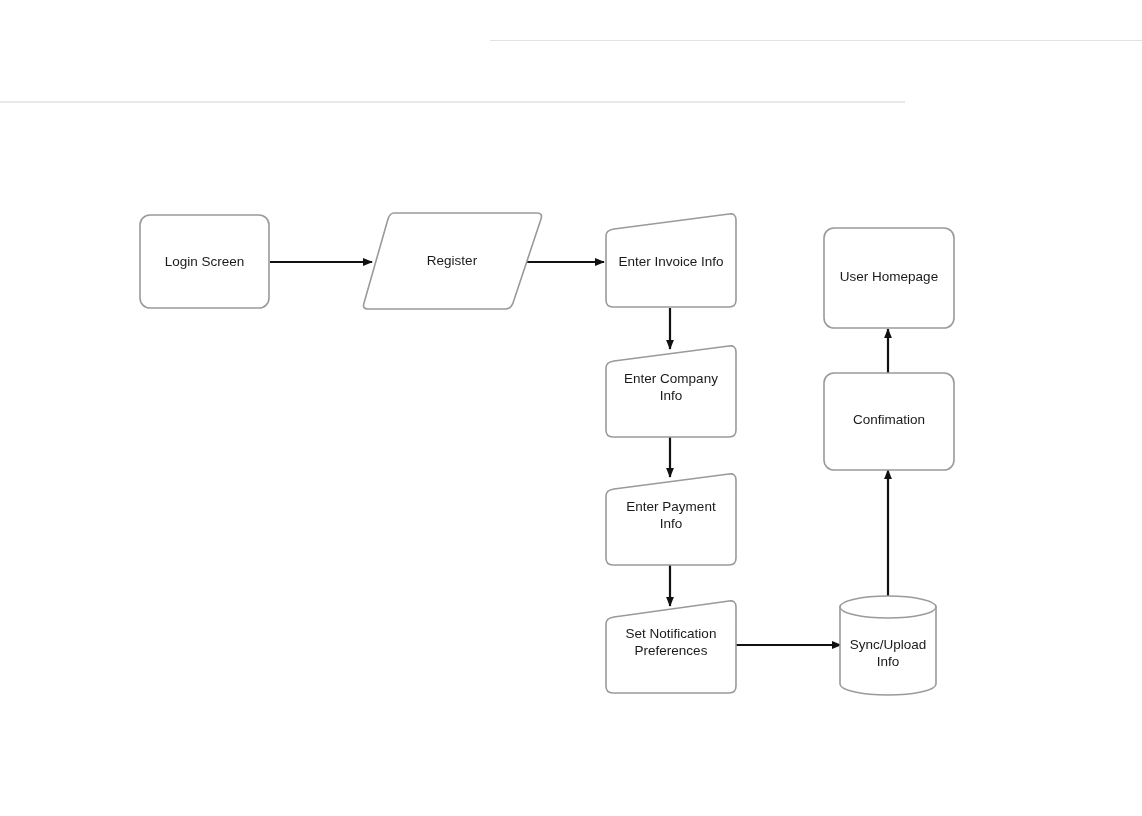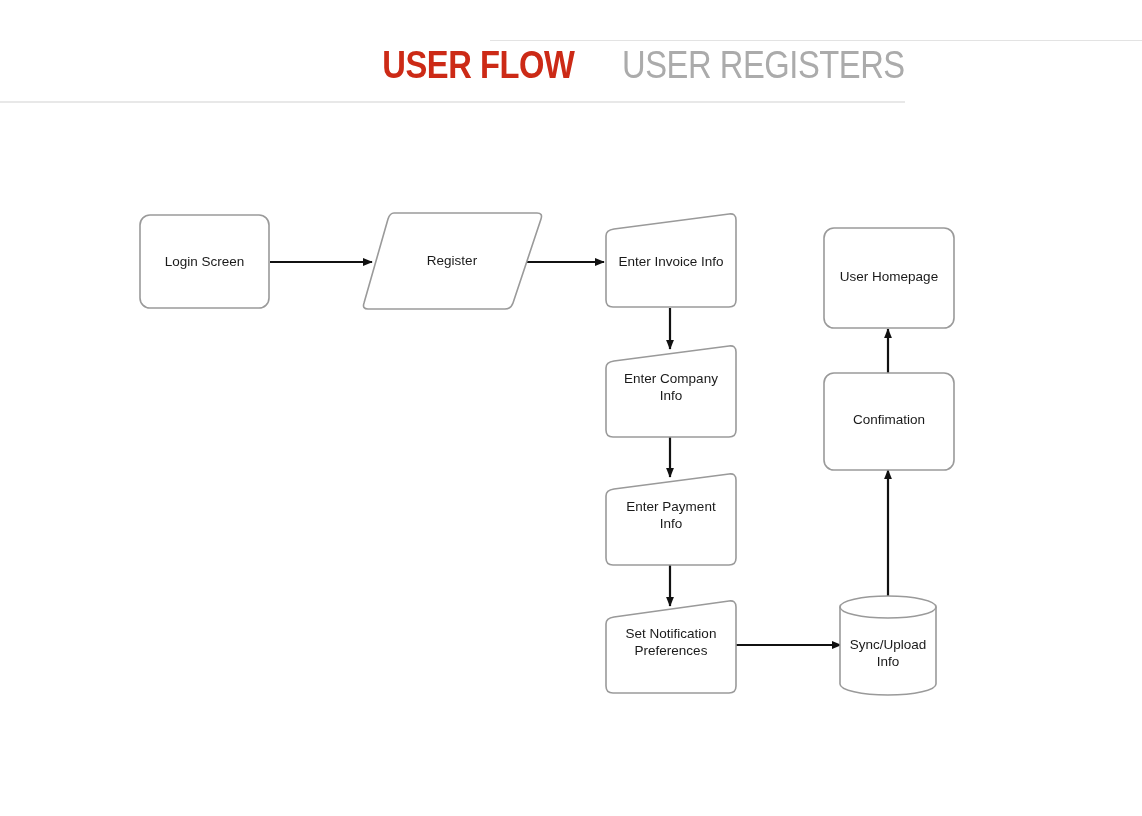--- a/index.html
+++ b/index.html
@@ -105,23 +105,20 @@
     dominant-baseline: middle;
   }
 </style>
 </head>
 <body>
 
 <div id="page">
 
   <div class="header">
     <div class="rule-top"></div>
-    <div class="title-wrap">
-      <span class="title-strong">USER FLOW</span><span class="title-light">USER REGISTERS</span>
-    </div>
     <div class="rule-bottom"></div>
   </div>
 
   <div class="canvas">
     <svg width="1142" height="816" viewBox="0 0 1142 816" xmlns="http://www.w3.org/2000/svg">
 
       <defs>
         <marker id="ah" markerWidth="10" markerHeight="8" refX="9.2" refY="4" orient="auto" markerUnits="userSpaceOnUse">
           <path d="M0,0 L10,4 L0,8 z" class="arrow-head"></path>
         </marker>

